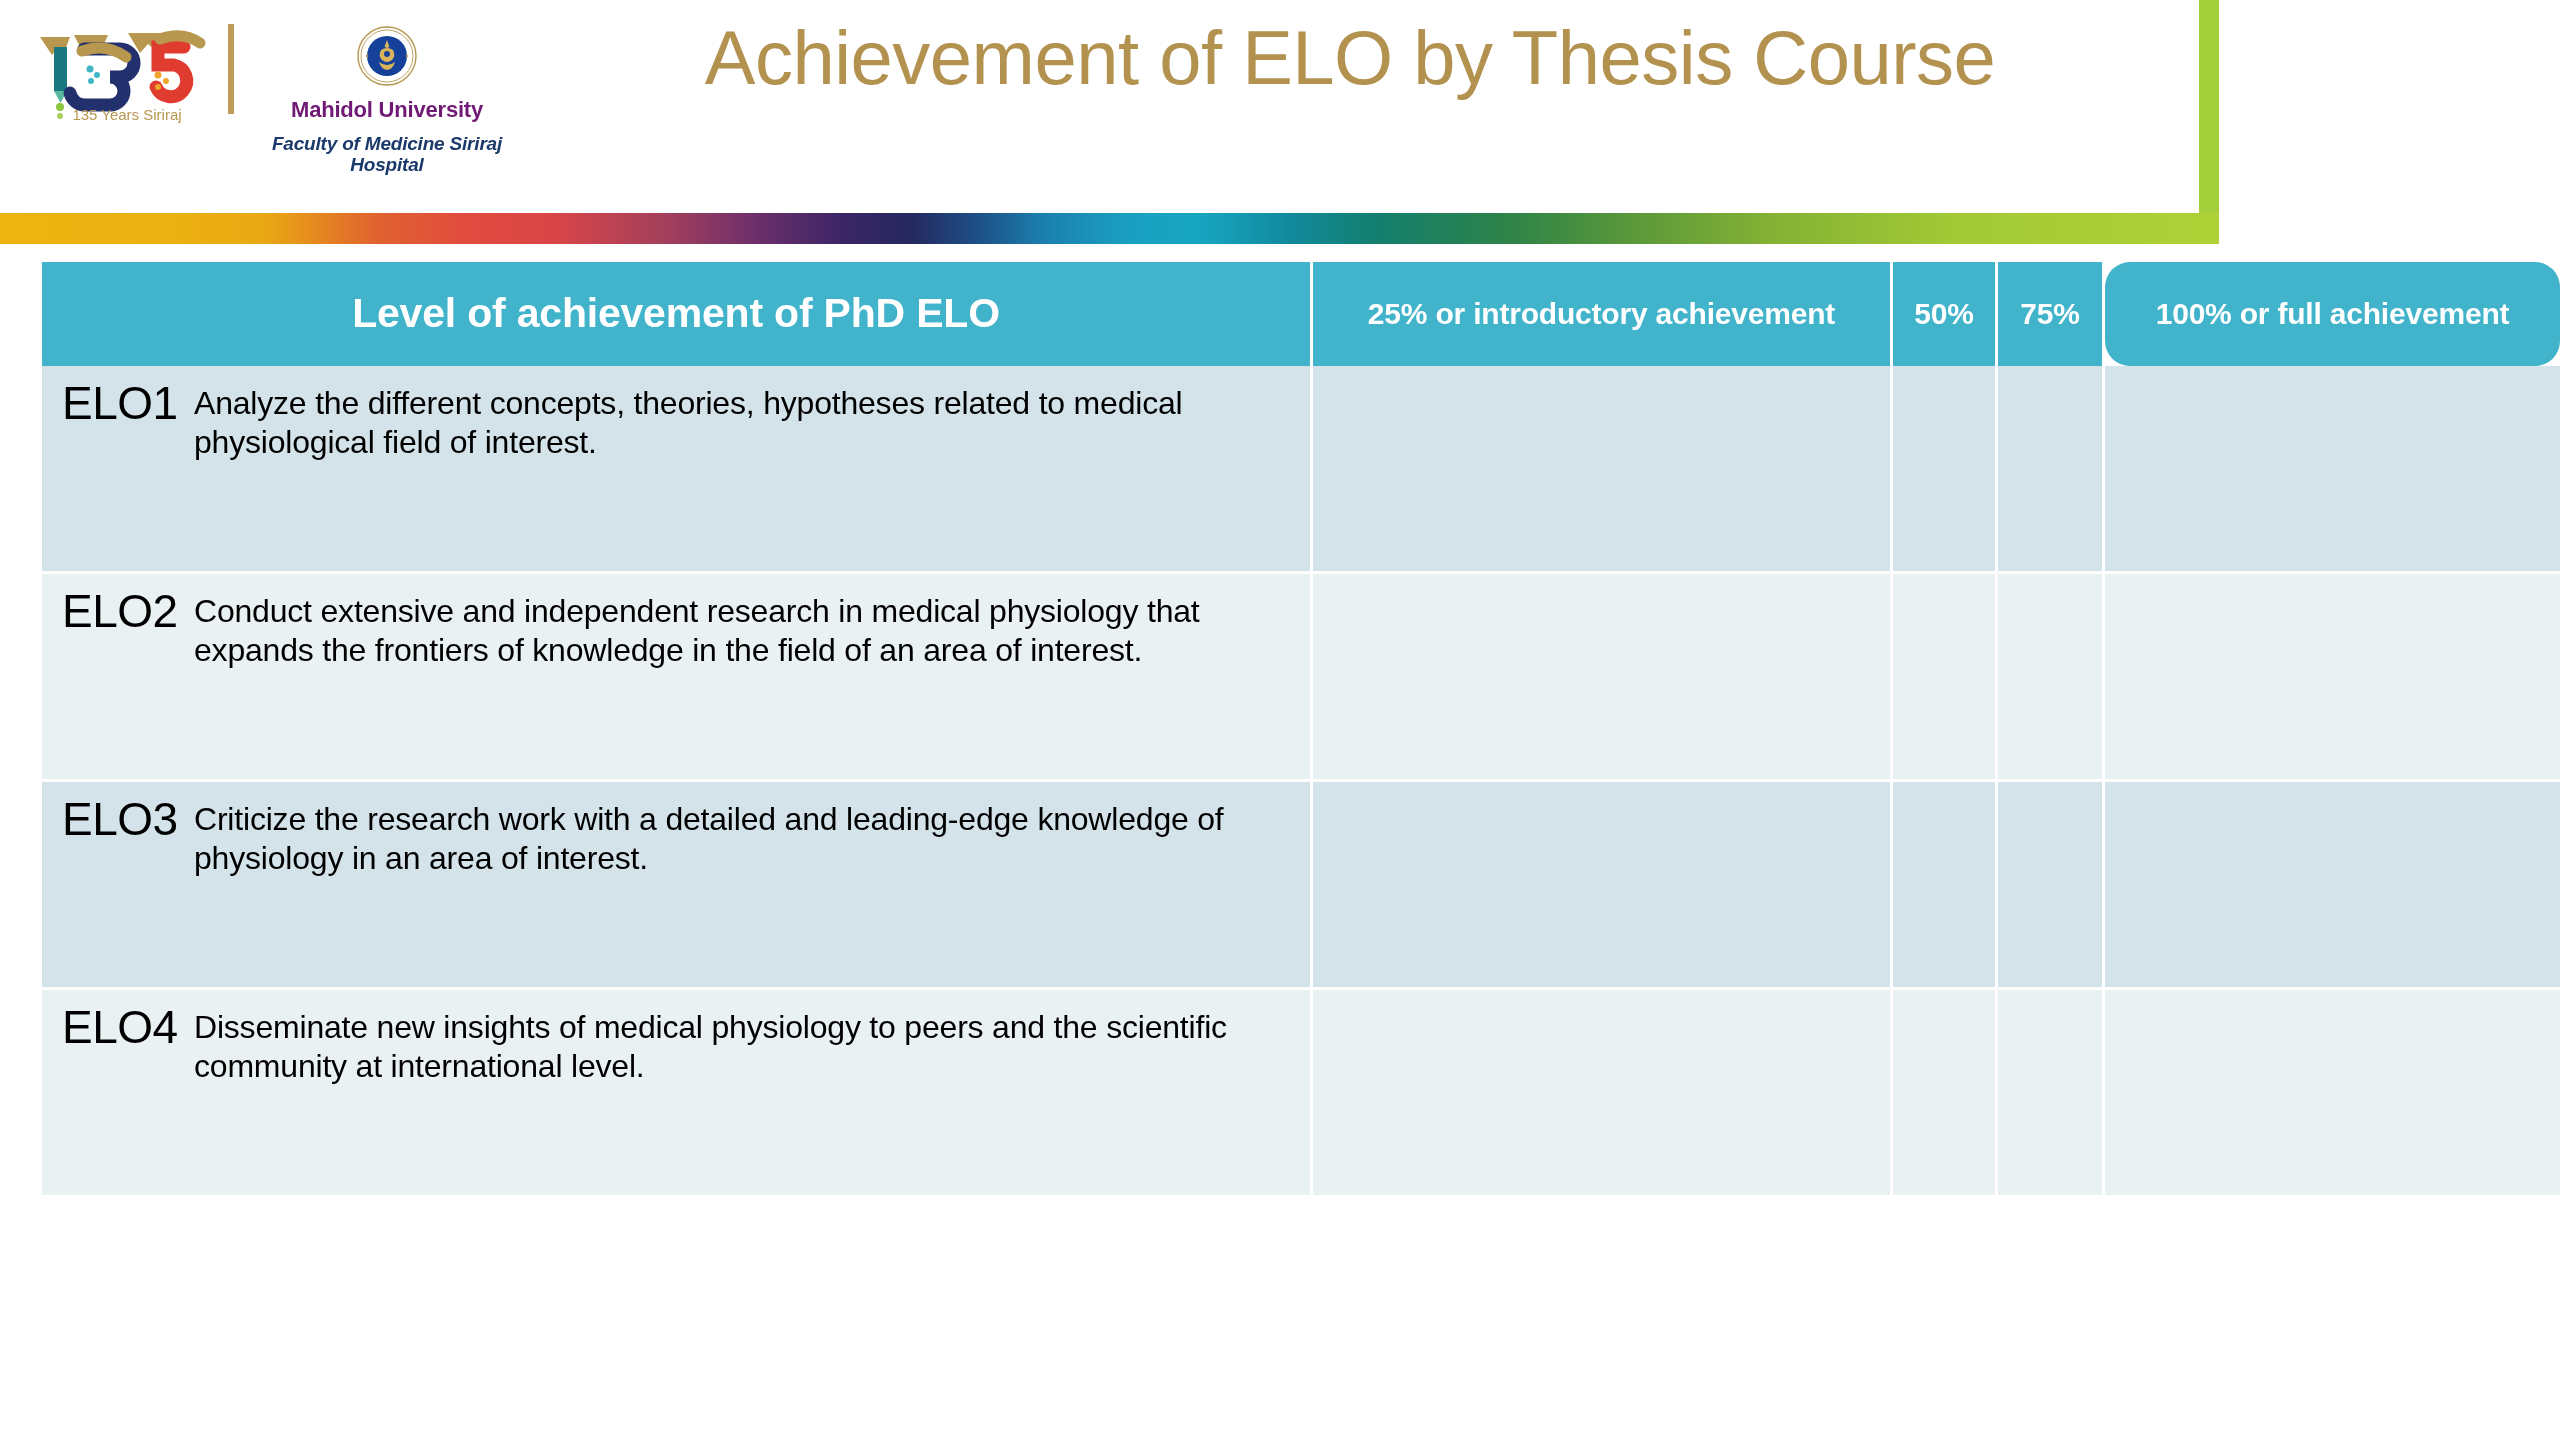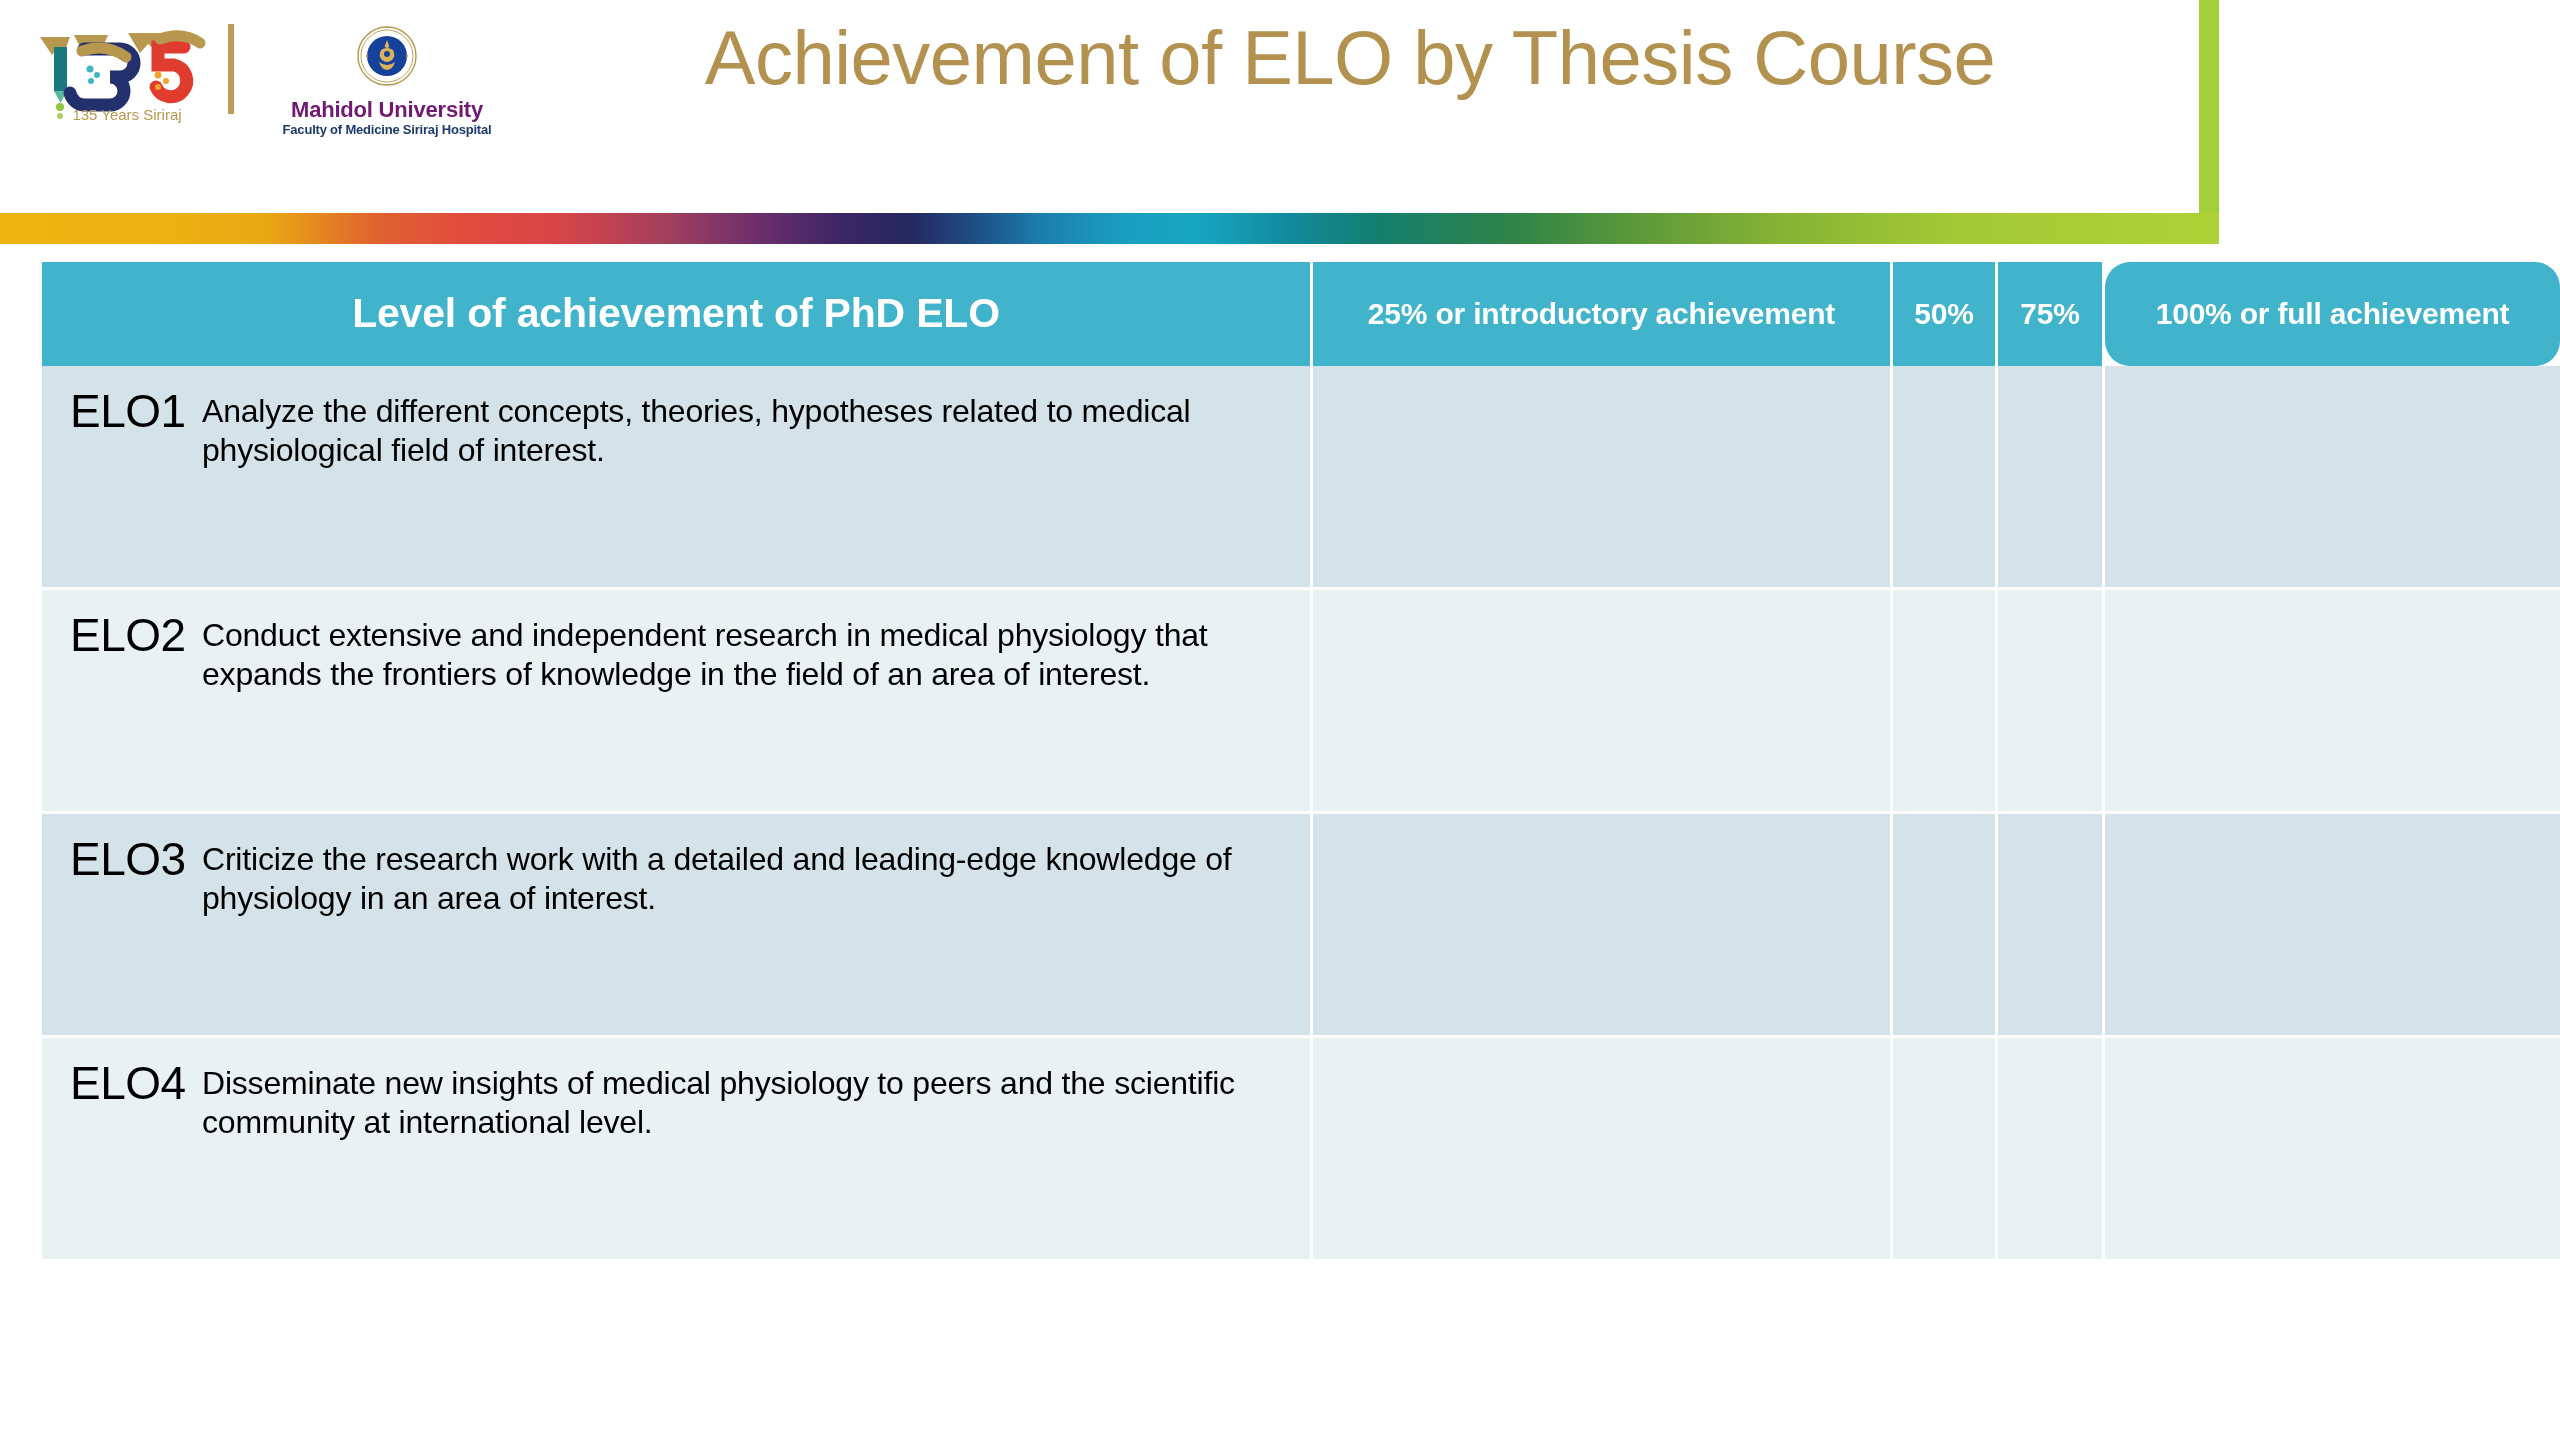--- a/index.html
+++ b/index.html
@@ -61,22 +61,22 @@
   .logo-mahidol {
     position:absolute; left:262px; top:26px; width:250px; height:100px;
     text-align:center;
   }
   .mahidol-seal { width:60px; height:60px; margin:0 auto 2px; display:block; }
   .mahidol-name {
     font-size:22px; font-weight:bold; color:#701a75;
     letter-spacing:-0.2px; line-height:1.05;margin-top:12px;
   }
   .mahidol-sub {
-    font-size:13px; font-weight:bold; color:#1b3a6b;
-    letter-spacing:-0.2px; line-height:1.1; margin-top:2px;
+    font-size:19px; font-weight:bold; color:#1b3a6b;
+    letter-spacing:-0.2px; line-height:1.1; margin-top:13px;font-style:italic;
   }
 
   
   .slide-title {
     position:absolute; left:520px; top:14px; width:1660px; height:120px;
     display:flex; align-items:flex-start; justify-content:center;
     font-size:76px; color:#b3914e; font-weight:normal;
     letter-spacing:-0.5px; white-space:nowrap;
     font-family:"Liberation Sans", sans-serif;
   }
@@ -105,21 +105,21 @@
     line-height:1.12;
   }
   .elo-table thead th:last-child { border-right:none;border-radius:25px; }
   .th-main  { font-size:41px; letter-spacing:-0.2px; }
   .th-small { font-size:30px; letter-spacing:-0.2px; }
 
   .elo-table tbody td {
     border-right:3px solid #ffffff;
     border-bottom:3px solid #ffffff;
     vertical-align:top;
-    padding:8px;
+    padding:0;
   }
   .elo-table tbody td:last-child { border-right:none; }
   .elo-table tbody tr.row-odd  td { background:#d3e3e9; }
   .elo-table tbody tr.row-even td { background:#eaf1f3; }
 
   .desc-cell {
     display:flex; align-items:flex-start;
     padding:12px 10px 16px 0px;
     min-height:205px;
   }

